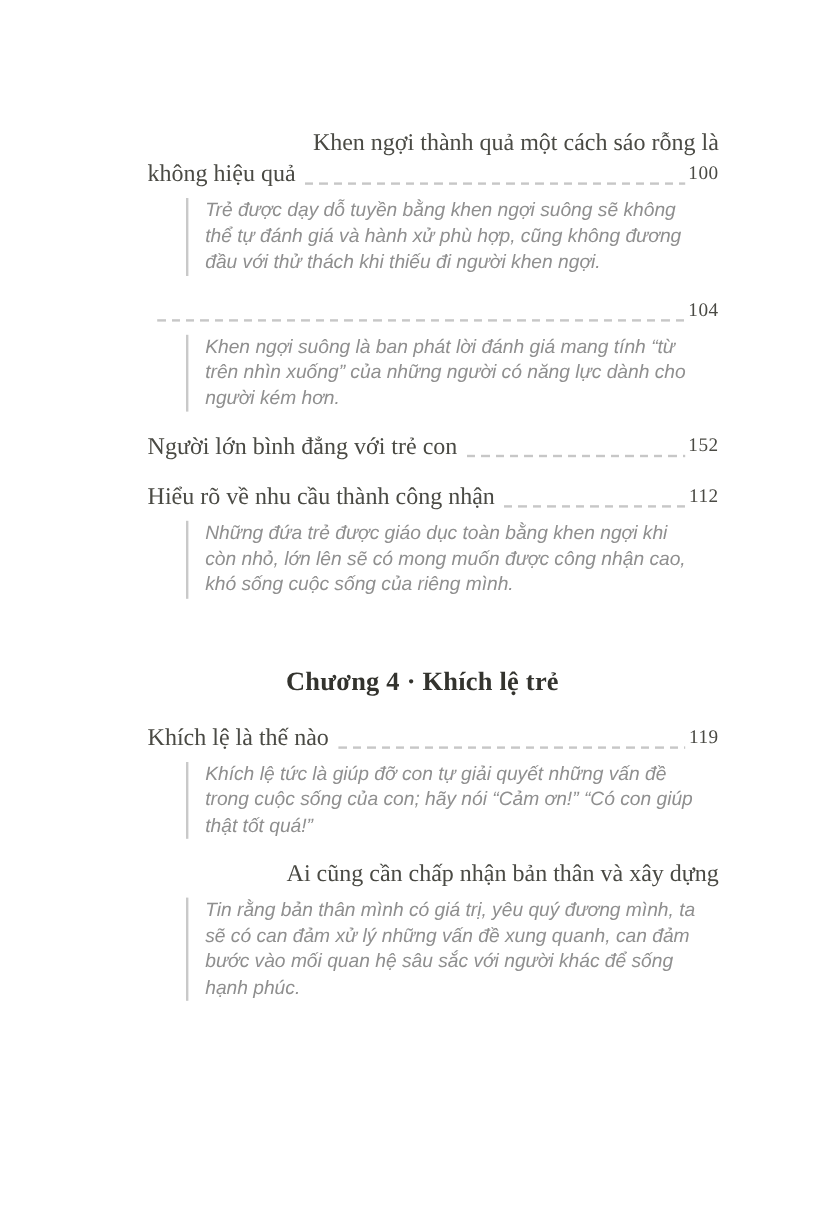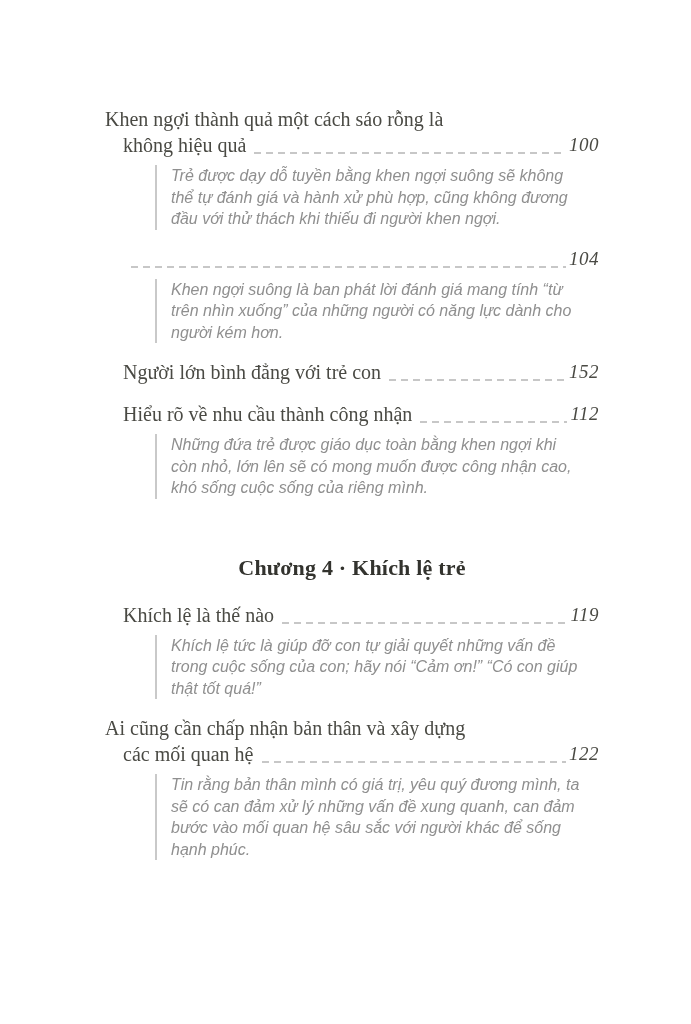--- a/index.html
+++ b/index.html
@@ -15,39 +15,38 @@
   }
   .toc {
     padding: 106px 92px 0 105px;
   }
   .entry { margin-bottom: 16px; }
   .title-block {
     color: var(--title-color, #4a4a44);
     font-size: 20px;
     line-height: 26px;
   }
-  .title-line { display: block; }
+  .title-line { display: block; text-align: right; }
   .title-line.last { display: flex; align-items: flex-end; margin-left: 18px; }
   .title-text { flex: 0 1 auto; white-space: nowrap; }
   .leader {
     flex: 1 1 auto;
     height: 2px;
     margin: 0 3px 4px 8px;
     background-image: repeating-linear-gradient(
       to right,
       var(--leader-color, #c7c7c7) 0px, var(--leader-color, #c7c7c7) 7px,
       transparent 7px, transparent 12px);
     min-width: 18px;
   }
   .pagenum {
     flex: 0 0 auto;
-    font-size: 19px;
+    font-size: 16px;
     color: var(--title-color, #4a4a44);
     letter-spacing: 0.5px;
-    font-style: italic;
   }
   .desc {
     margin: 7px 0 0 50px;
     padding-left: 14px;
     max-width: 430px;
     border-left: 2px solid var(--bar-color, #c9c9c9);
     font-family: "Liberation Sans", sans-serif;
     font-style: italic;
     font-size: 16px;
     line-height: 21.5px;
@@ -114,22 +113,17 @@
             <span class="title-text">Khích lệ là thế nào</span>
             <span class="leader"></span>
             <span class="pagenum">119</span>
           </div>
         </div>
     <p class="desc">Khích lệ tức là giúp đỡ con tự giải quyết những vấn đề trong cuộc sống của con; hãy nói “Cảm ơn!” “Có con giúp thật tốt quá!”</p>
   </section>
       <section class="entry">
     <div class="title-block">
           <div class="title-line"><span class="title-text">Ai cũng cần chấp nhận bản thân và xây dựng</span></div>
-          <div class="title-line last">
-            <span class="title-text">các mối quan hệ</span>
-            <span class="leader"></span>
-            <span class="pagenum">122</span>
-          </div>
         </div>
     <p class="desc">Tin rằng bản thân mình có giá trị, yêu quý đương mình, ta sẽ có can đảm xử lý những vấn đề xung quanh, can đảm bước vào mối quan hệ sâu sắc với người khác để sống hạnh phúc.</p>
   </section>
     </main>
 </div>
 
 </body></html>

